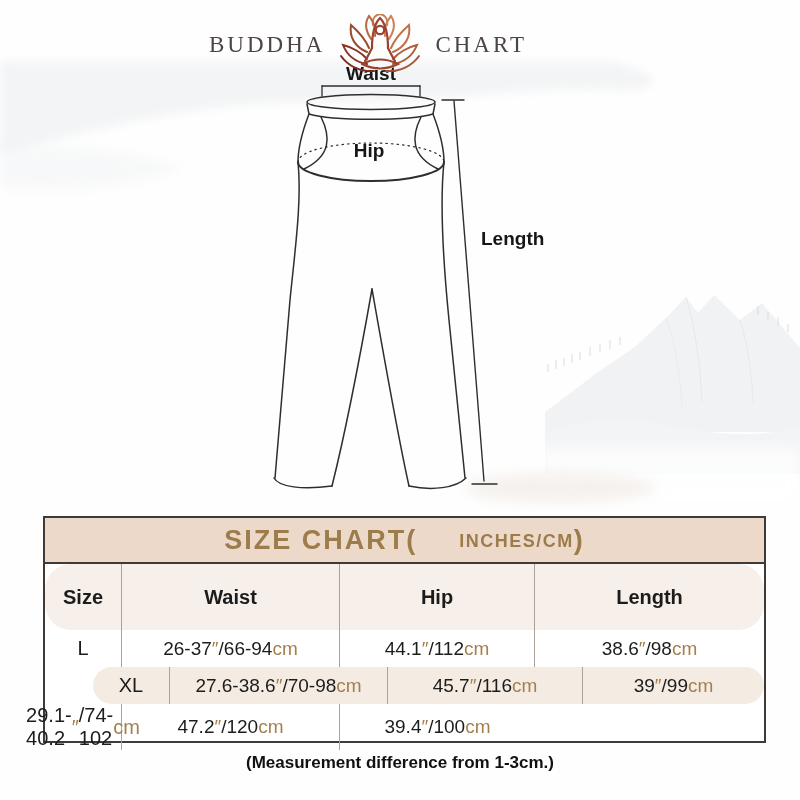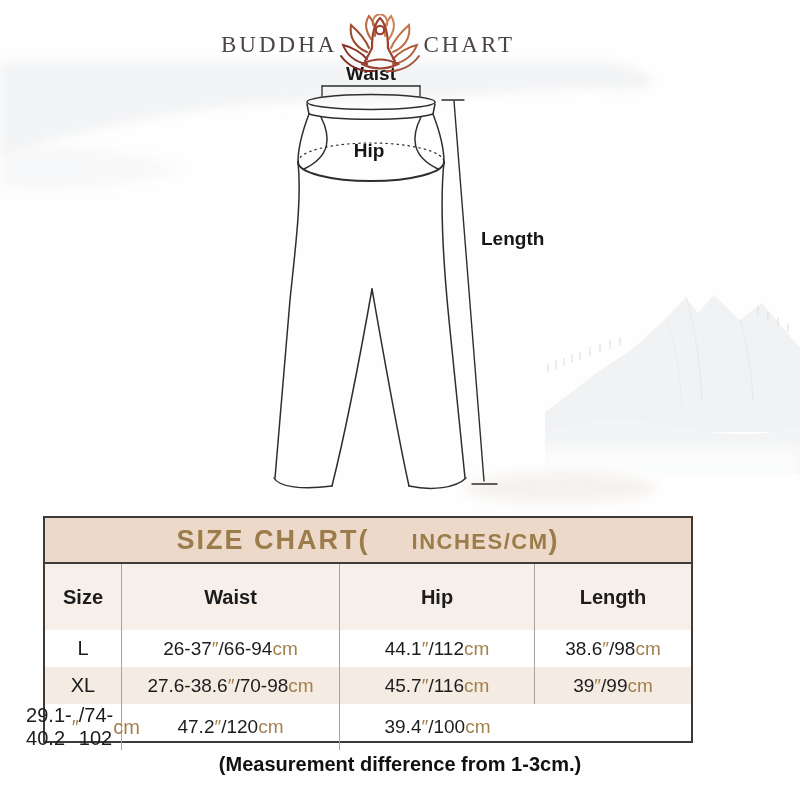--- a/index.html
+++ b/index.html
@@ -5,49 +5,49 @@
   html,body{margin:0;padding:0;}
   body{width:800px;height:800px;background:#fdfdfd;overflow:hidden;
        font-family:"Liberation Sans", sans-serif;color:#1c1c1c;}
   .page{position:relative;width:800px;height:800px;background:#fefefe;}
 
   
   .bg-art{position:absolute;left:0;top:0;z-index:0;}
 
   
   .brand{position:absolute;top:14px;left:0;right:64px;z-index:2;
-         display:flex;align-items:center;justify-content:center;gap:0;}
+         display:flex;align-items:center;justify-content:center;gap:12px;}
   .brand-word{font-family:"Liberation Serif", serif;font-size:23px;letter-spacing:3px;
               color:#4d4444;font-weight:500;}
   .lotus{display:block;}
 
   
   .pants{position:absolute;left:0;top:0;z-index:1;}
   .pants text{font-family:"Liberation Sans", sans-serif;font-weight:bold;
               font-size:19px;fill:#161616;}
 
   
-  .table-wrap{position:absolute;left:43px;top:516px;width:650px;z-index:2;
+  .table-wrap{position:absolute;left:43px;top:516px;width:723px;z-index:2;
               border:2px solid #403a36;background:#fff;box-sizing:border-box;}
   .table-title{height:44px;background:#ecd9c9;border-bottom:2px solid #403a36;
                display:flex;align-items:center;justify-content:center;
                font-weight:bold;font-size:27px;letter-spacing:2px;color:#9c7c4a;}
-  .title-small{font-size:22px;letter-spacing:1.5px;padding-top:3px;margin-left:42px;}
-  .trow{display:grid;grid-template-columns:77px 218px 195px 1fr;}
+  .title-small{font-size:18px;letter-spacing:1.5px;padding-top:3px;margin-left:42px;}
+  .trow{display:grid;grid-template-columns:77px 218px 195px 1fr;border-radius:26px;}
   .trow > div{display:flex;align-items:center;justify-content:center;box-sizing:border-box;}
   .trow > div:not(:last-child){border-right:1px solid #aaa29b;}
   .hrow{height:66px;background:#f7f0ea;}
   .hrow > div{font-weight:bold;font-size:20px;}
   .drow{height:37px;background:#fff;font-size:19px;}
-  .drow:nth-child(2){background:#f4ebe3;}
+  .drow:nth-child(2){background:#f4ebe3;margin-left:48px;}
   .drow > div:first-child{font-size:20px;}
   .unit{color:#a5804f;}
 
   .footnote{position:absolute;left:0;top:753px;width:800px;z-index:2;
-            text-align:center;font-weight:bold;font-size:20px;color:#111;}
+            text-align:center;font-weight:bold;font-size:17px;color:#111;}
 </style>
 </head>
 <body>
 
 <div class="page">
 
   <svg class="bg-art" width="800" height="800" viewBox="0 0 800 800">
     <defs>
       <filter id="blur4" x="-20%" y="-20%" width="140%" height="140%">
           <feGaussianBlur stdDeviation="4"></feGaussianBlur>

